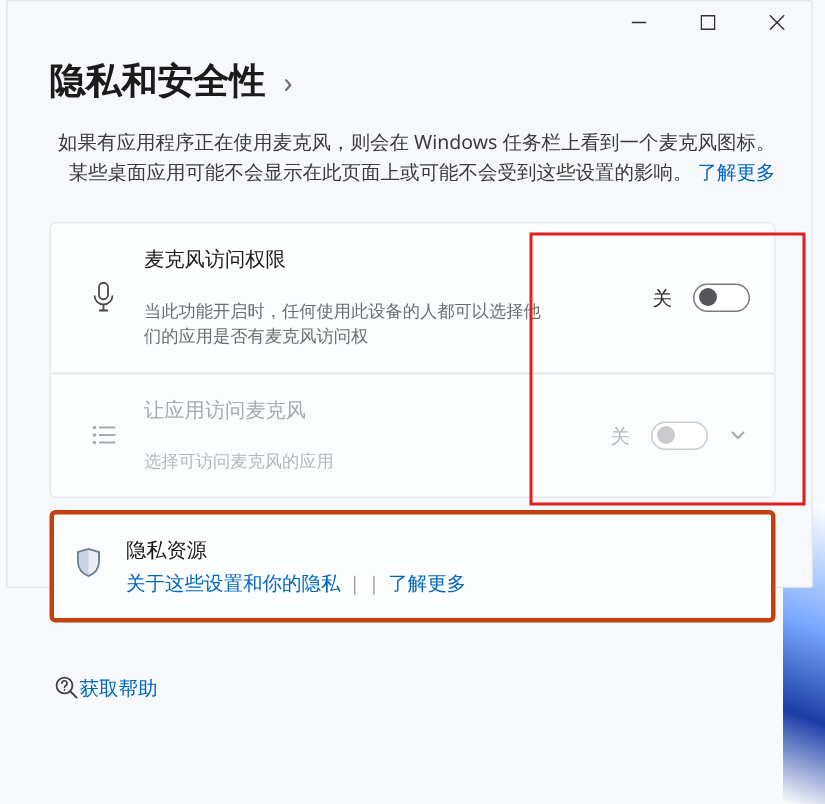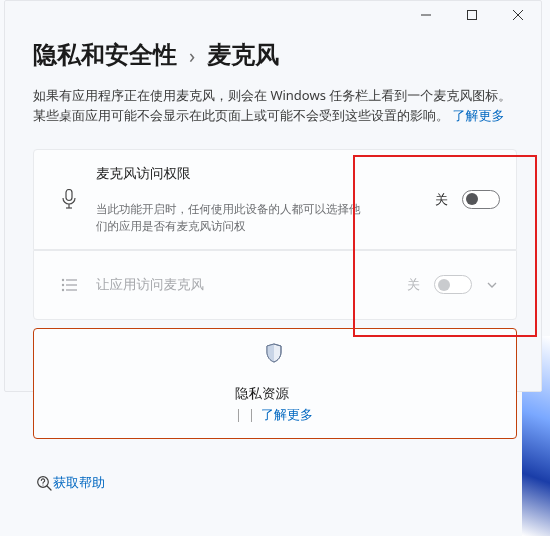--- a/index.html
+++ b/index.html
@@ -70,20 +70,21 @@
   .bc-current {
     font-size: 24px;
     font-weight: 600;
     color: #1b1b1b;
   }
   .description {
     margin-top: 14px;
     font-size: 13px;
     line-height: 1.55;
     color: #3b3b3b;
+    text-align: right;
   }
   .link {
     color: #0067c0;
     font-size: 13px;
   }
   .cards {
     margin-top: 24px;
   }
   .card {
     background: #fcfdfe;
@@ -158,30 +159,29 @@
   }
   .chevron {
     color: #555;
     display: flex;
     align-items: center;
     width: 14px;
   }
   .card.disabled .chevron { color: #a7a9ad; }
   .resource-card {
     background: #fcfdfe;
-    border: 1px solid #c2410c;
+    border: 3px solid #c2410c;
     border-radius: 4px;
     margin-top: 8px;
     padding: 14px 16px 14px 14px;
     display: flex;
     gap: 16px;
     align-items: center;
     min-height: 62px;
     box-sizing: border-box;
-    flex-direction: column;
   }
   .resource-links {
     display: flex;
     align-items: center;
     gap: 6px;
     margin-top: 3px;
     font-size: 12.5px;
     flex-wrap: wrap;
   }
   .resource-links .sep {
@@ -242,21 +242,20 @@
           <line x1="10" y1="0" x2="0" y2="10" stroke="currentColor" stroke-width="1"></line>
         </svg>
     </div>
   </div>
 
   <div class="content">
 
     <div class="breadcrumb">
       <span class="bc-parent">隐私和安全性</span>
       <span class="bc-sep">›</span>
-      <span class="bc-current">麦克风</span>
     </div>
 
     <div class="description">
       <span>如果有应用程序正在使用麦克风，则会在 Windows 任务栏上看到一个麦克风图标。 某些桌面应用可能不会显示在此页面上或可能不会受到这些设置的影响。 </span>
       <span class="link">了解更多</span>
     </div>
 
     <div class="cards">
 
       <div class="card">
@@ -286,20 +285,21 @@
             <circle cx="2" cy="2" r="1.2" fill="currentColor"></circle>
             <line x1="5" y1="2" x2="16" y2="2" stroke="currentColor" stroke-width="1.3"></line>
             <circle cx="2" cy="7" r="1.2" fill="currentColor"></circle>
             <line x1="5" y1="7" x2="16" y2="7" stroke="currentColor" stroke-width="1.3"></line>
             <circle cx="2" cy="12" r="1.2" fill="currentColor"></circle>
             <line x1="5" y1="12" x2="16" y2="12" stroke="currentColor" stroke-width="1.3"></line>
           </svg>
         </div>
         <div class="text-slot">
           <div class="opt-title">让应用访问麦克风</div>
+          <div class="opt-sub">选择可访问麦克风的应用</div>
         </div>
         <div class="trail">
           <span class="state-label">关</span>
           <div class="toggle">
               <div class="knob"></div>
             </div>
           <span class="chevron">
             <svg width="12" height="12" viewBox="0 0 12 12">
                 <polyline points="2,4 6,8 10,4" fill="none" stroke="currentColor" stroke-width="1.3"></polyline>
               </svg>
@@ -311,20 +311,21 @@
         <div class="icon-slot" style="color:#5a6a85">
           <svg width="18" height="20" viewBox="0 0 18 20">
             <path d="M9 1 L16 3 V9 C16 14 13 17.5 9 19 C5 17.5 2 14 2 9 V3 Z" fill="#e9eef6" stroke="#6a7a95" stroke-width="1"></path>
             <path d="M9 1 L9 19 C5 17.5 2 14 2 9 V3 Z" fill="#c8d4e6"></path>
             <path d="M9 1 L16 3 V9 C16 14 13 17.5 9 19 C5 17.5 2 14 2 9 V3 Z" fill="none" stroke="#6a7a95" stroke-width="1"></path>
           </svg>
         </div>
         <div class="text-slot">
           <div class="opt-title" style="color:#1b1b1b">隐私资源</div>
           <div class="resource-links">
+            <span class="link">关于这些设置和你的隐私</span>
             <span class="sep">|</span>
             <span class="sep">|</span>
             <span class="link">了解更多</span>
           </div>
         </div>
       </div>
 
     </div>
 
     <div class="footer-links">

